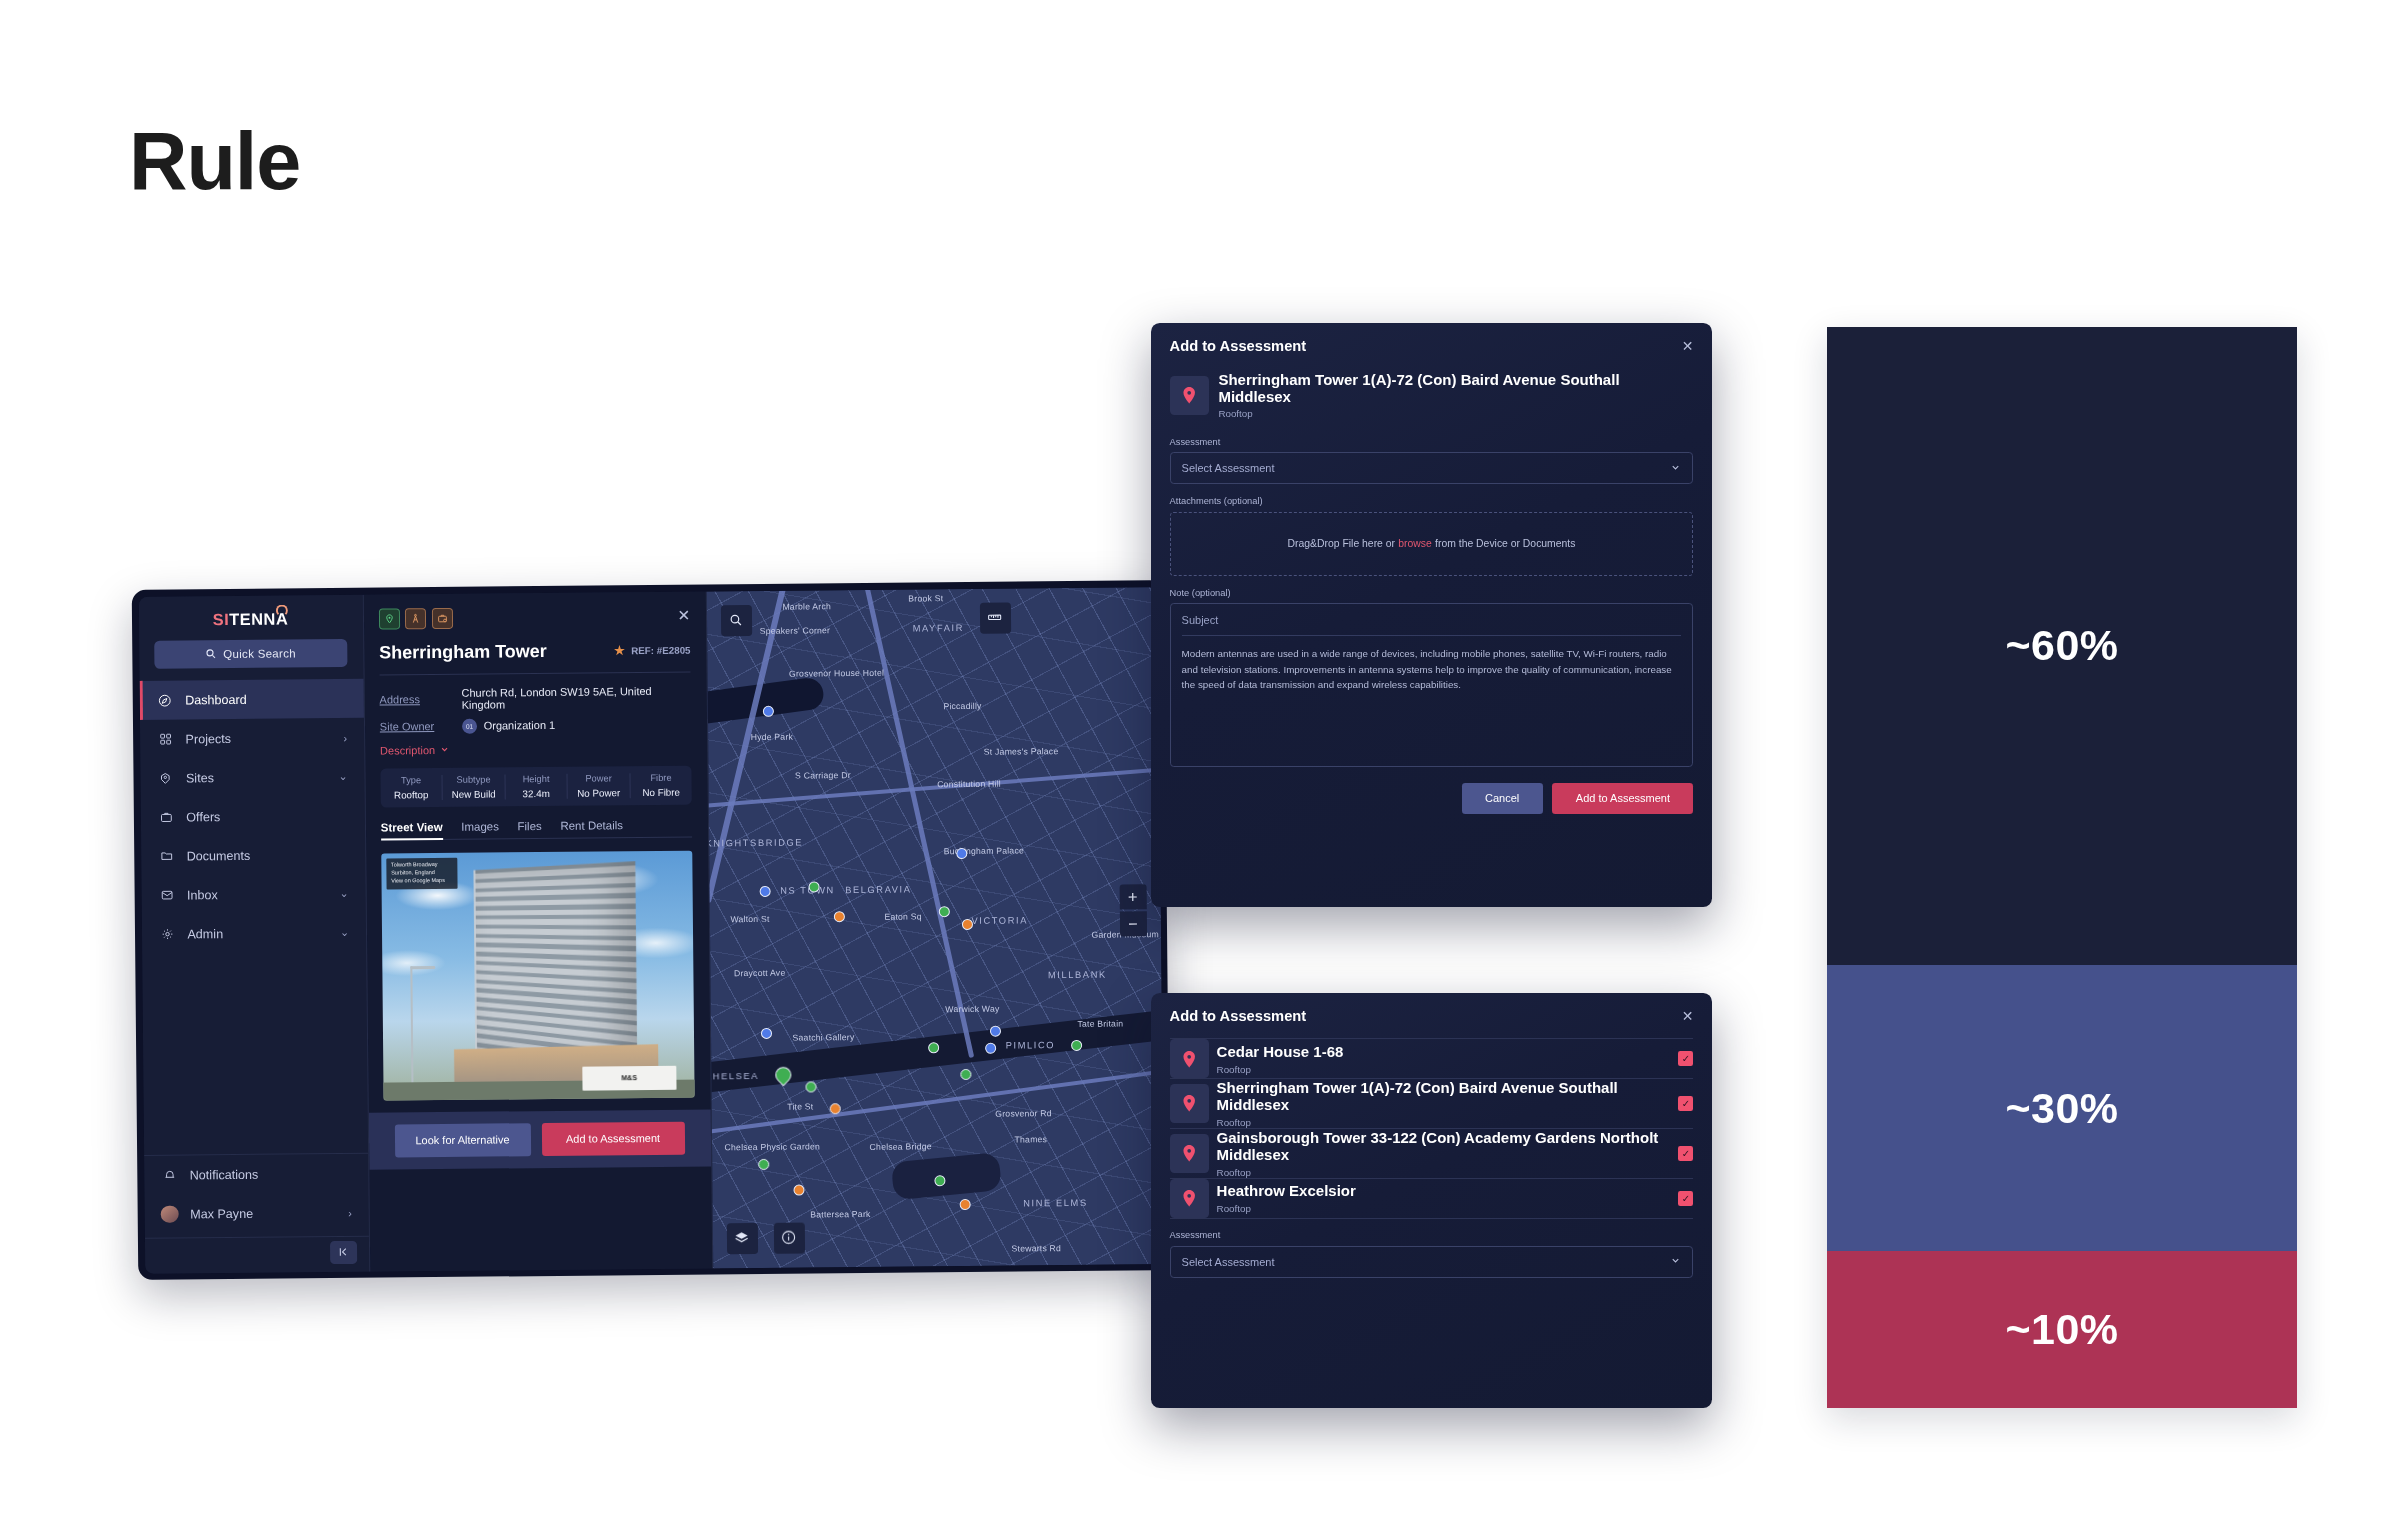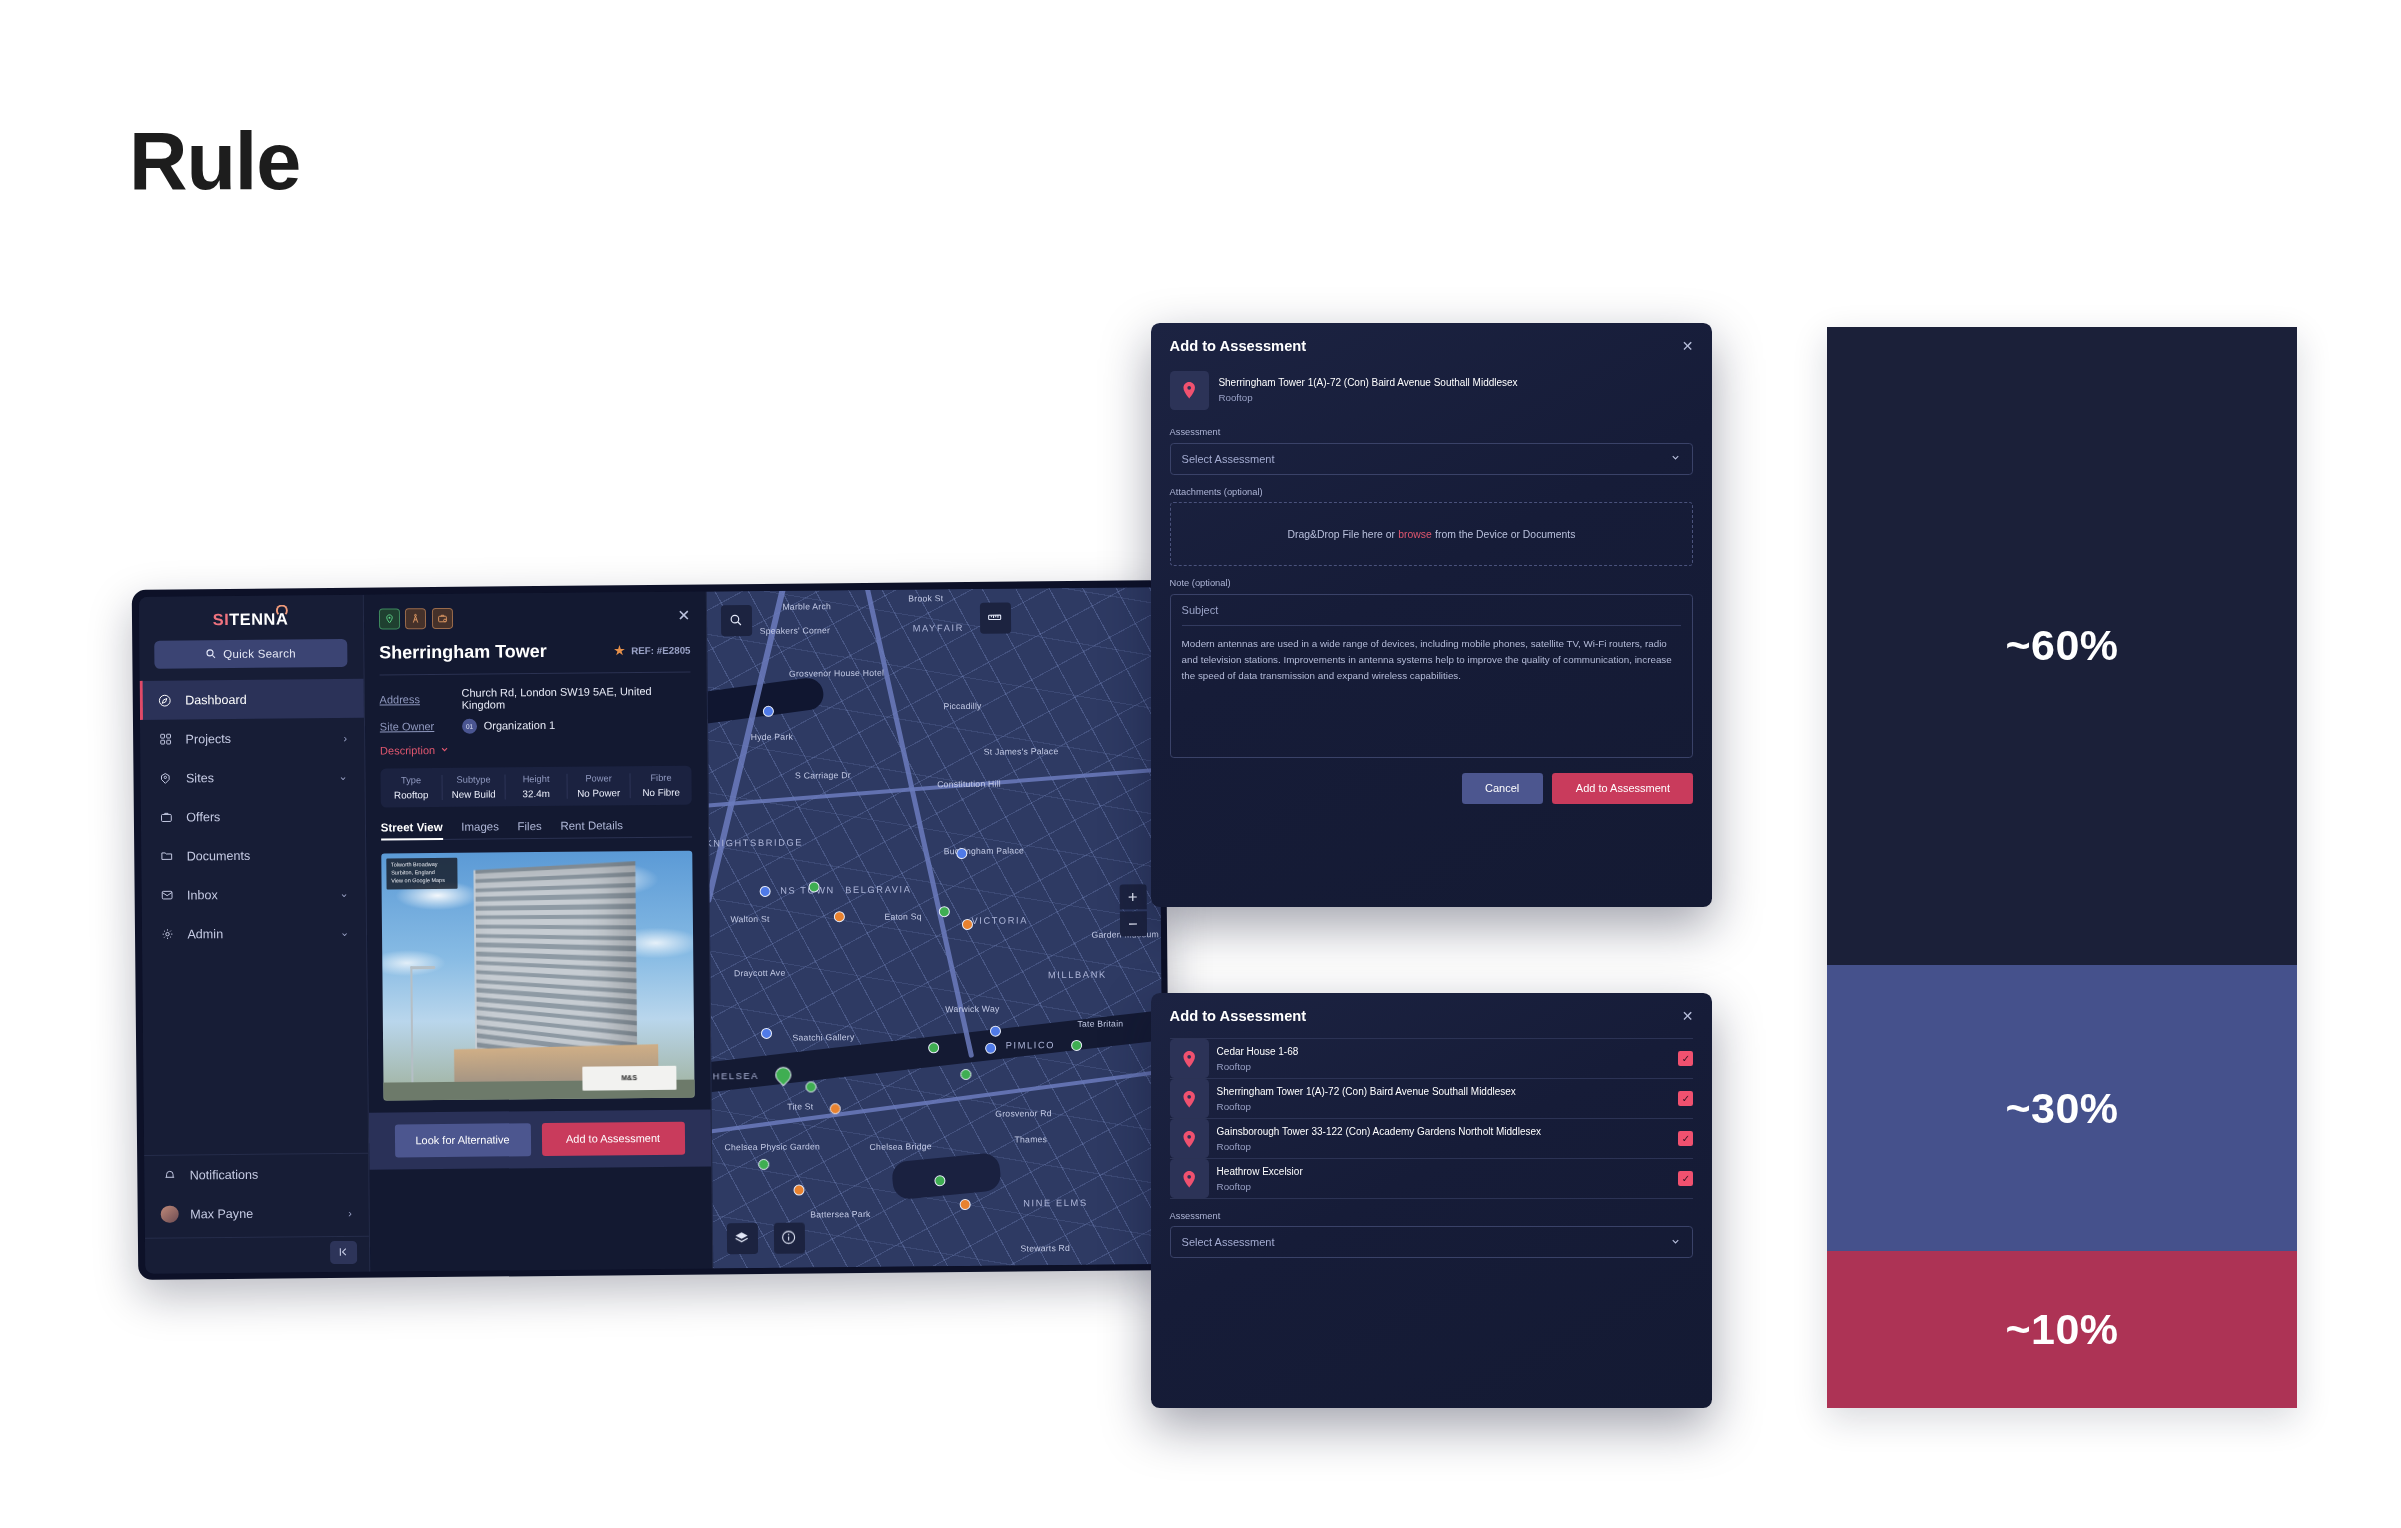--- a/index.html
+++ b/index.html
@@ -316,21 +316,21 @@
   .modal-close { margin-left:auto; font-size:14px; color:#b7bedb; font-weight:300; }
 
   #modal-form { left: 1151px; top: 323px; width: 561px; height: 584px; }
   .site-head { display:flex; align-items:center; gap:9.8px; padding: 16.4px 18.6px 5.5px 18.6px; }
   .site-thumb {
     width: 39px; height: 39px; border-radius: 4.4px;
     background: #2c3357;
     display:flex; align-items:center; justify-content:center;
     flex: none;
   }
-  .site-name { font-size: 10px; font-weight: 400; color:#ffffff; }
+  .site-name { font-size: 15px; font-weight: 700; color:#ffffff; }
   .site-sub { font-size: 9.8px; color:#98a0c4; margin-top:3.8px; }
   .field { padding: 0 18.6px; margin-top: 12px; }
   .field-label { font-size: 9.3px; color:#aeb5d6; margin-bottom: 5.5px; }
   .select-box {
     height: 32px;
     border: 0.5px solid #3a4268;
     border-radius: 3.8px;
     display:flex; align-items:center;
     padding: 0 11px;
     font-size: 11px; color:#a3abd0;
@@ -654,21 +654,21 @@
           <div class="map-label" style="left: 235px; top: 415px;">Warwick Way</div>
           <div class="map-label big" style="left: 295px; top: 452px;">PIMLICO</div>
           <div class="map-label big" style="left: -6.5px; top: 480px;">CHELSEA</div>
           <div class="map-label" style="left: 76px; top: 511px;">Tite St</div>
           <div class="map-label" style="left: 284px; top: 520px;">Grosvenor Rd</div>
           <div class="map-label" style="left: 303px; top: 546px;">Thames</div>
           <div class="map-label" style="left: 13px; top: 551px;">Chelsea Physic Garden</div>
           <div class="map-label" style="left: 158px; top: 552px;">Chelsea Bridge</div>
           <div class="map-label big" style="left: 311px; top: 610px;">NINE ELMS</div>
           <div class="map-label" style="left: 98px; top: 619px;">Battersea Park</div>
-          <div class="map-label" style="left: 308px; top: 655px;">Stewarts Rd</div>
+          <div class="map-label" style="left: 299px; top: 655px;">Stewarts Rd</div>
         </div>
       <div id="map-pins">
           <div class="pin blue" style="left: 55px; top: 115px;"></div>
           <div class="pin blue" style="left: 247px; top: 259px;"></div>
           <div class="pin blue" style="left: 50px; top: 295px;"></div>
           <div class="pin green" style="left: 99px; top: 291px;"></div>
           <div class="pin green" style="left: 229px; top: 317px;"></div>
           <div class="pin orange" style="left: 124px; top: 321px;"></div>
           <div class="pin orange" style="left: 252px; top: 330px;"></div>
           <div class="pin blue" style="left: 50px; top: 437px;"></div>

